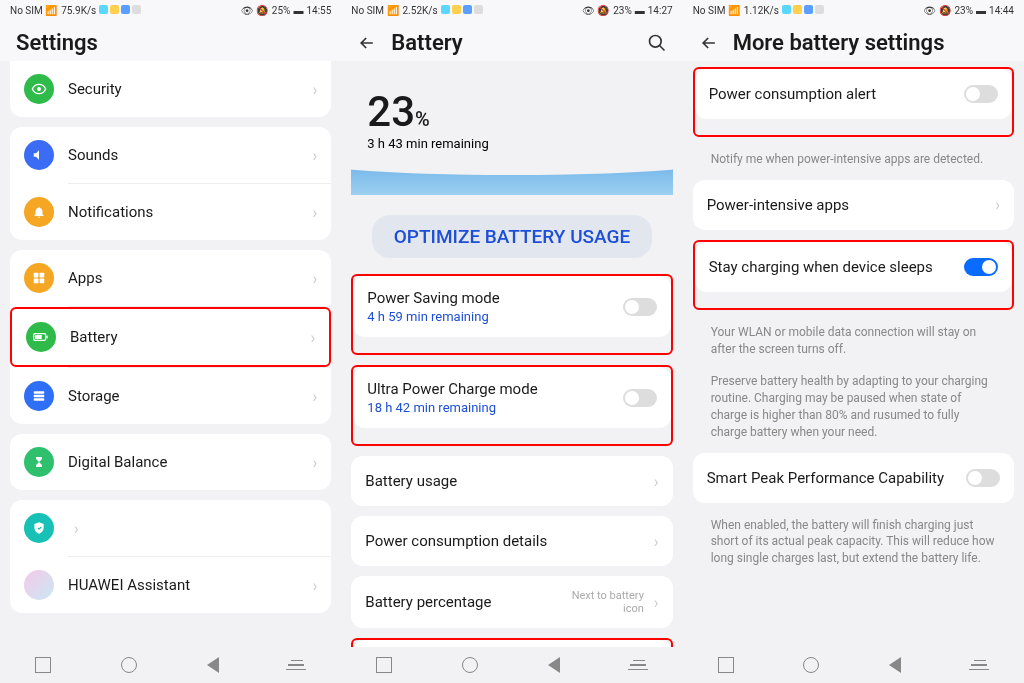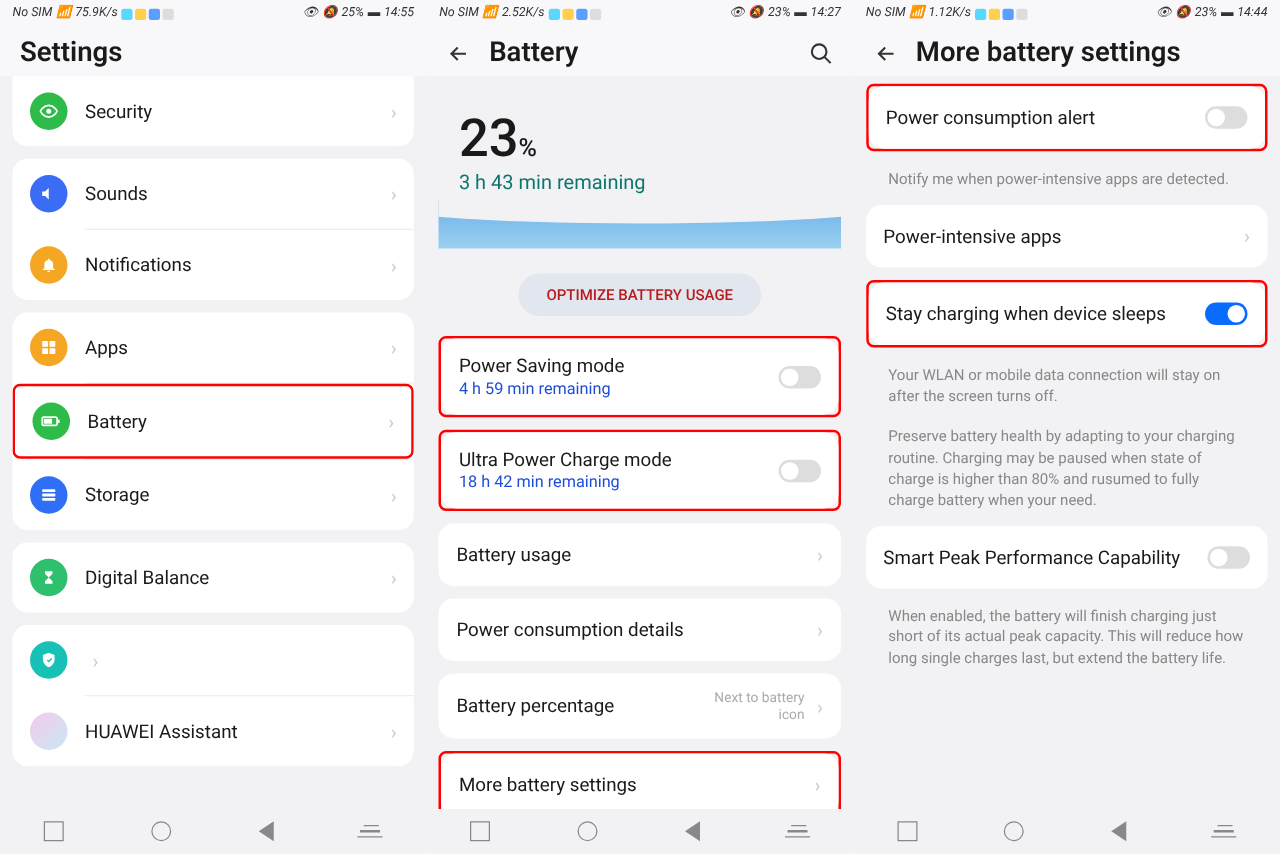--- a/index.html
+++ b/index.html
@@ -1,49 +1,49 @@
 <!DOCTYPE html>
 <html><head>
 <meta charset="utf-8">
 <style>
 * { margin: 0; padding: 0; box-sizing: border-box; font-family: -apple-system, BlinkMacSystemFont, "Segoe UI", Roboto, sans-serif; }
 body { display: flex; background: #fff; width: 1024px; height: 683px; overflow: hidden; }
 .phone { width: 341.33px; height: 683px; display: flex; flex-direction: column; background: #f2f2f4; position: relative; }
 .status-bar { height: 20px; display: flex; align-items: center; justify-content: space-between; padding: 0 10px; font-size: 10px; color: #333; background: #f8f8fa; }
-.status-left, .status-right { display: flex; align-items: flex-end; gap: 3px; font-style: italic; }
+.status-left, .status-right { display: flex; align-items: flex-start; gap: 3px; }
 .status-apps { display: flex; gap: 2px; }
 .app-dot { width: 9px; height: 9px; border-radius: 2px; }
 .header { display: flex; align-items: center; padding: 10px 16px 6px; gap: 14px; background: #f8f8fa; }
 .header h1 { font-size: 22px; font-weight: 600; color: #1a1a1a; }
 .header .spacer { flex: 1; }
 .content { flex: 1; overflow-y: auto; padding: 6px 10px; }
 .card { background: #fff; border-radius: 12px; margin-bottom: 10px; overflow: hidden; }
 .row { display: flex; align-items: center; padding: 13px 14px; min-height: 50px; position: relative; }
 .row .icon { width: 30px; height: 30px; border-radius: 50%; display: flex; align-items: center; justify-content: center; margin-right: 14px; flex-shrink: 0; }
 .row .label-wrap { flex: 1; display: flex; flex-direction: column; justify-content: center; }
 .row .label { font-size: 15px; color: #1a1a1a; }
 .row .sublabel { font-size: 13px; color: #1d4ed8; margin-top: 2px; }
 .row .meta { font-size: 11px; color: #aaa; text-align: right; max-width: 80px; line-height: 1.2; margin-right: 4px; }
 .chevron { color: #ccc; font-size: 16px; margin-left: 6px; }
 .divider { height: 1px; background: #eee; margin-left: 58px; }
 .highlight { border: 2.5px solid #ff0000; border-radius: 6px; }
 .highlight-card { border: 2.5px solid #ff0000; border-radius: 6px; margin-bottom: 10px; }
-.highlight-card .card { margin-bottom: 0; }
+.highlight-card .card { margin-bottom: 16px; }
 .toggle { width: 34px; height: 18px; border-radius: 9px; background: #ddd; position: relative; flex-shrink: 0; }
 .toggle::after { content: ""; position: absolute; width: 14px; height: 14px; border-radius: 50%; background: #fff; top: 2px; left: 2px; }
 .toggle.on { background: #0a6cff; }
 .toggle.on::after { left: auto; right: 2px; }
 .desc { font-size: 12px; color: #888; padding: 4px 18px 12px; line-height: 1.4; }
 .battery-hero { padding: 20px 16px 8px; position: relative; }
 .battery-pct { font-size: 42px; font-weight: 500; color: #1a1a1a; }
 .battery-pct .pctmark { font-size: 20px; }
-.battery-rem { font-size: 16px; color: #0f766e; }
+.battery-rem { font-size: 13px; color: #000000; }
 .wave { height: 38px; background: linear-gradient(180deg, #6bb0e8, #9cd0f0); border-radius: 0 0 0 0; margin: 6px -16px 0; position: relative; overflow: hidden; }
 .wave::before { content: ""; position: absolute; top: -18px; left: -20%; right: -20%; height: 36px; background: #f2f2f4; border-radius: 50%; }
-.opt-btn { display: block; margin: 12px auto 16px; padding: 10px 22px; background: #e1e6ef; border-radius: 18px; border: none; color: #b91c1c; font-size: 12px; font-weight: 500; text-align: center; }
+.opt-btn { display: block; margin: 12px auto 16px; padding: 10px 22px; background: #e1e6ef; border-radius: 18px; border: none; color: #1d4ed8; font-size: 19px; font-weight: 500; text-align: center; }
 .nav-bar { height: 36px; display: flex; align-items: center; justify-content: space-around; border-top: 0; background: #f2f2f4; }
 .nav-bar .nav-shape { width: 16px; height: 16px; border: 1.5px solid #888; }
 .nav-square { }
 .nav-circle { border-radius: 50%; }
 .nav-tri { width: 0; height: 0; border: none; border-top: 8px solid transparent; border-bottom: 8px solid transparent; border-right: 12px solid #888; background: transparent; }
 .nav-lines { border: none; display: flex; flex-direction: column; gap: 3px; }
 .nav-lines span { display: block; width: 16px; height: 1.5px; background: #888; }
 .nav-lines span:nth-child(1){ width:12px; margin: 0 auto; }
 .nav-lines span:nth-child(2){ width:16px; }
 .nav-lines span:nth-child(3){ width:20px; margin-left:-2px; }

